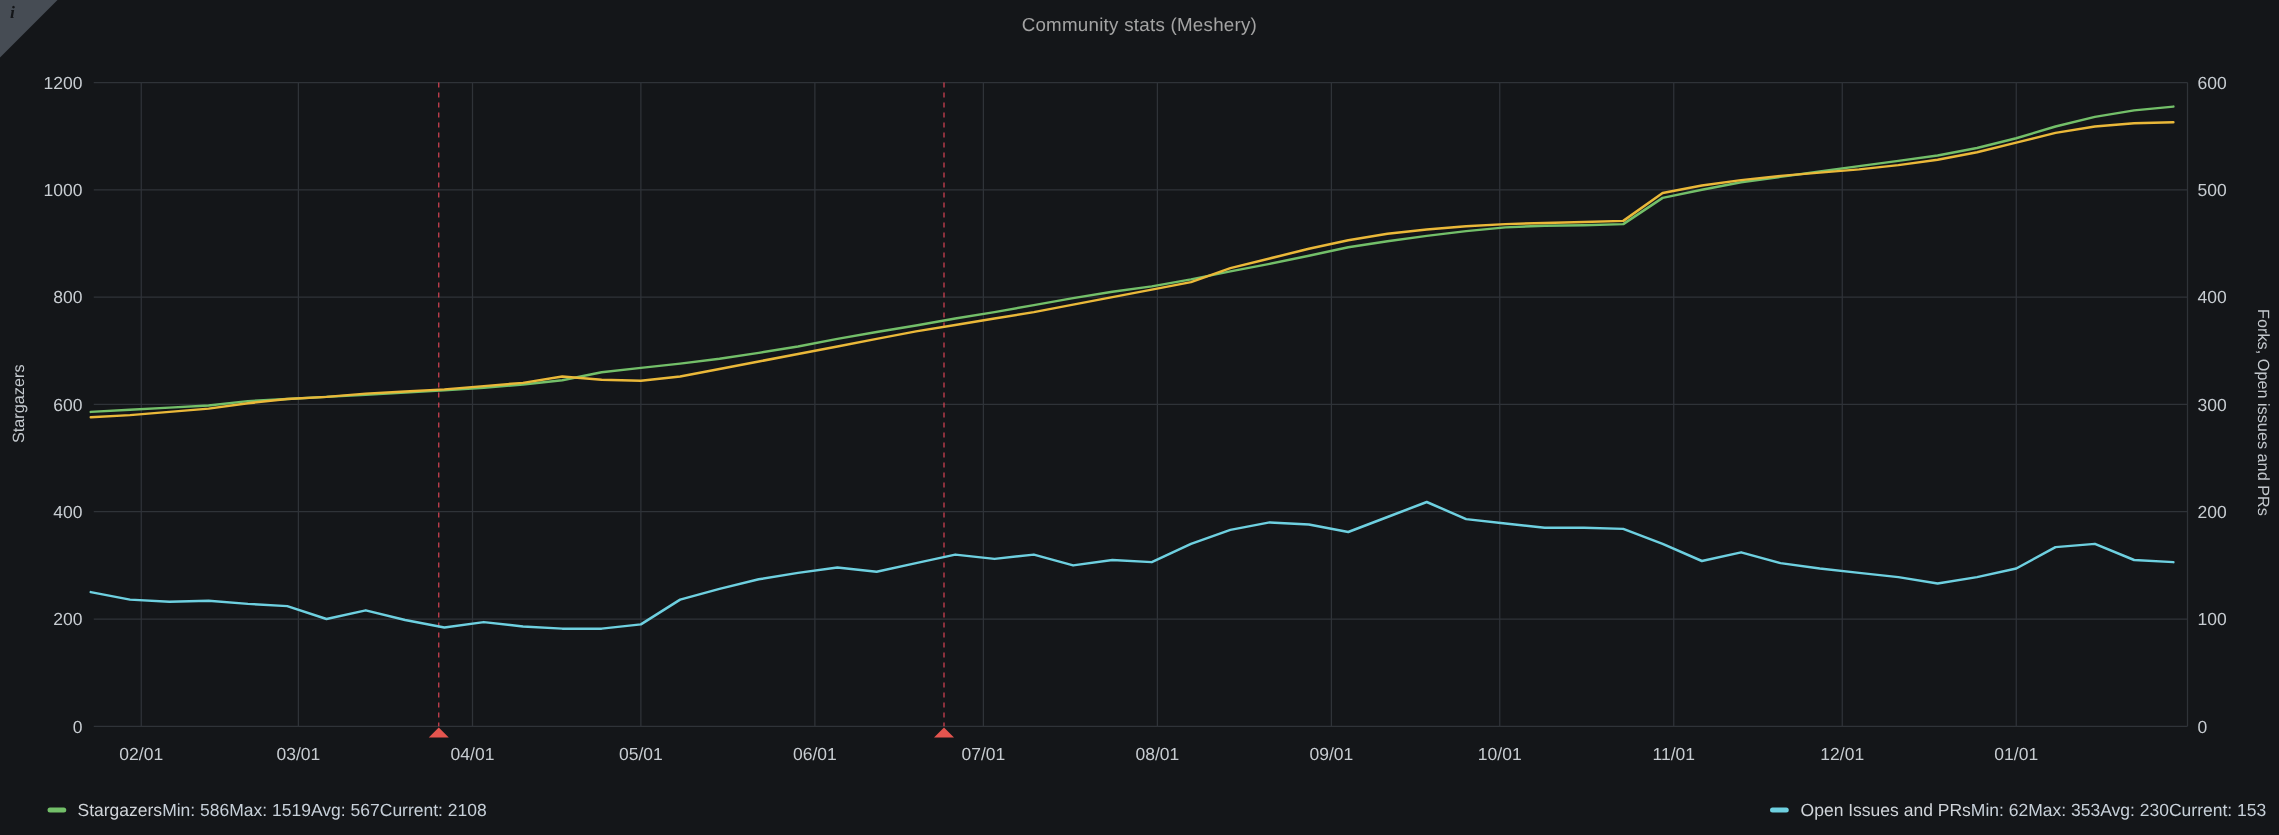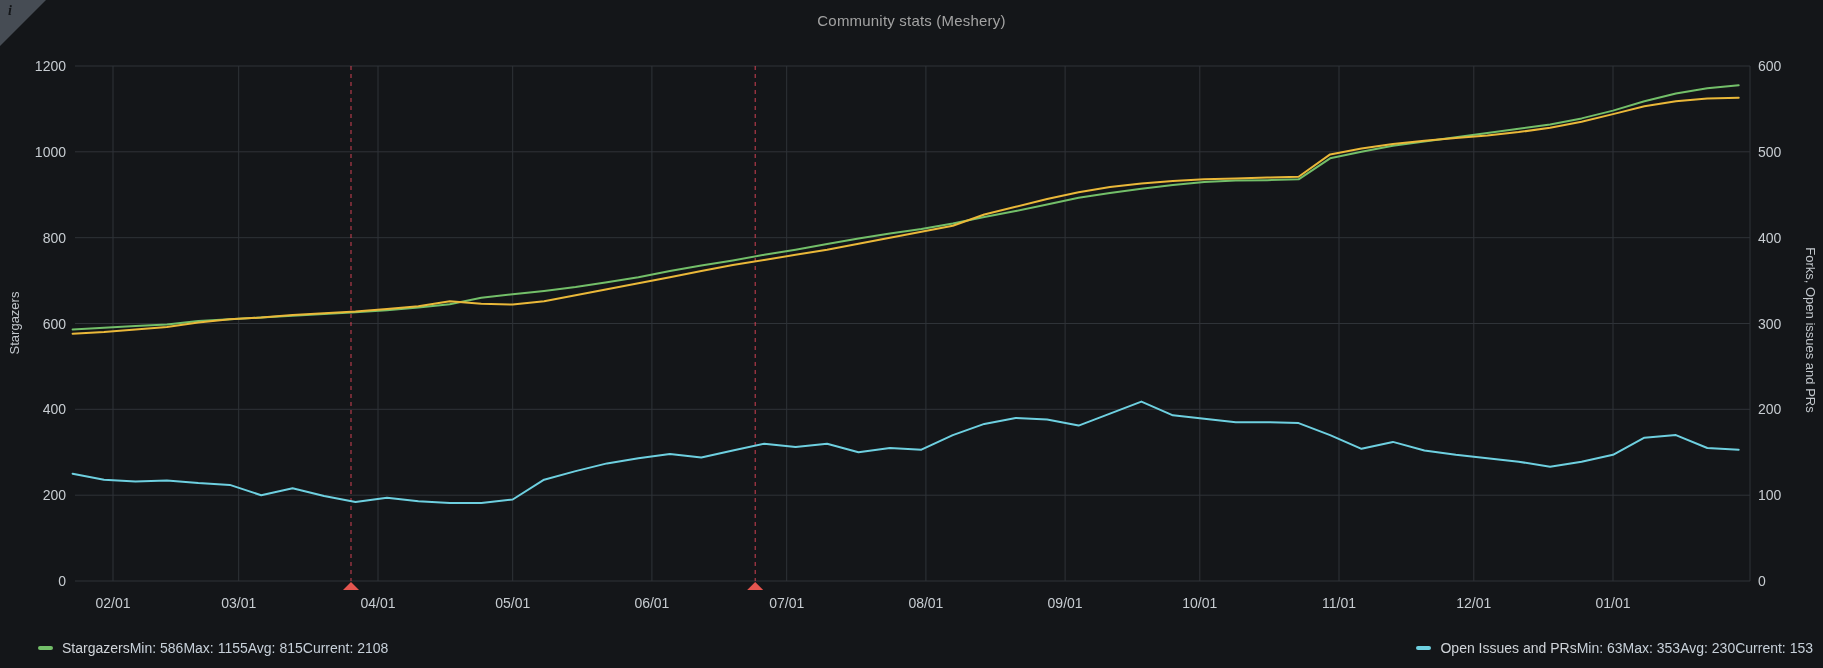--- a/index.html
+++ b/index.html
@@ -111,28 +111,28 @@
     <polyline points="72.6,473.7 104.0,479.7 135.5,481.4 166.9,480.6 198.3,483.1 229.8,484.9 261.2,495.2 292.6,488.3 324.1,496.0 355.5,502.0 387.0,497.7 418.4,501.2 449.8,502.9 481.3,502.9 512.7,499.5 544.1,479.7 575.6,471.1 607.0,463.4 638.4,458.3 669.9,454.0 701.3,457.4 732.8,450.5 764.2,443.7 795.6,447.1 827.1,443.7 858.5,452.3 889.9,448.0 921.4,449.7 952.8,435.1 984.3,423.9 1015.7,417.9 1047.1,419.6 1078.6,425.6 1110.0,413.6 1141.4,401.6 1172.9,415.3 1204.3,418.8 1235.8,422.2 1267.2,422.2 1298.6,423.1 1330.1,435.1 1361.5,448.8 1392.9,441.9 1424.4,450.5 1455.8,454.8 1487.3,458.3 1518.7,461.7 1550.1,466.8 1581.6,461.7 1613.0,454.8 1644.4,437.7 1675.9,435.1 1707.3,448.0 1738.7,449.7" fill="none" stroke="#6ed0e0" stroke-width="2" stroke-linejoin="round" stroke-linecap="round"></polyline>
     <polyline points="72.6,333.8 104.0,332.1 135.5,329.5 166.9,326.9 198.3,322.6 229.8,319.2 261.2,317.5 292.6,314.9 324.1,313.2 355.5,311.5 387.0,308.9 418.4,306.3 449.8,301.2 481.3,303.8 512.7,304.6 544.1,301.2 575.6,295.2 607.0,289.2 638.4,283.2 669.9,277.2 701.3,271.1 732.8,265.1 764.2,260.0 795.6,254.8 827.1,249.7 858.5,243.7 889.9,237.7 921.4,231.7 952.8,225.7 984.3,214.5 1015.7,206.8 1047.1,199.0 1078.6,192.2 1110.0,187.0 1141.4,183.6 1172.9,181.0 1204.3,179.3 1235.8,178.4 1267.2,177.6 1298.6,176.7 1330.1,154.4 1361.5,148.4 1392.9,144.1 1424.4,140.7 1455.8,138.1 1487.3,135.5 1518.7,132.1 1550.1,127.8 1581.6,121.8 1613.0,114.1 1644.4,106.3 1675.9,101.2 1707.3,98.6 1738.7,97.8" fill="none" stroke="#eab839" stroke-width="2" stroke-linejoin="round" stroke-linecap="round"></polyline>
   </svg>
 
 <div class="legend">
   <div id="legend-left">
       <div class="legend-item">
         <span class="legend-swatch" style="background: rgb(115, 191, 105);"></span>
         <span class="legend-label">Stargazers</span>
         <span class="legend-stat">Min: 586</span>
-        <span class="legend-stat">Max: 1155</span>
-        <span class="legend-stat">Avg: 815</span>
+        <span class="legend-stat">Max: 1519</span>
+        <span class="legend-stat">Avg: 567</span>
         <span class="legend-stat">Current: 2108</span>
       </div>
     </div>
   <div id="legend-right" class="legend-right">
       <div class="legend-item">
         <span class="legend-swatch" style="background: rgb(110, 208, 224);"></span>
         <span class="legend-label">Open Issues and PRs</span>
-        <span class="legend-stat">Min: 63</span>
+        <span class="legend-stat">Min: 62</span>
         <span class="legend-stat">Max: 353</span>
         <span class="legend-stat">Avg: 230</span>
         <span class="legend-stat">Current: 153</span>
       </div>
     </div>
 </div>
 
 </body></html>

